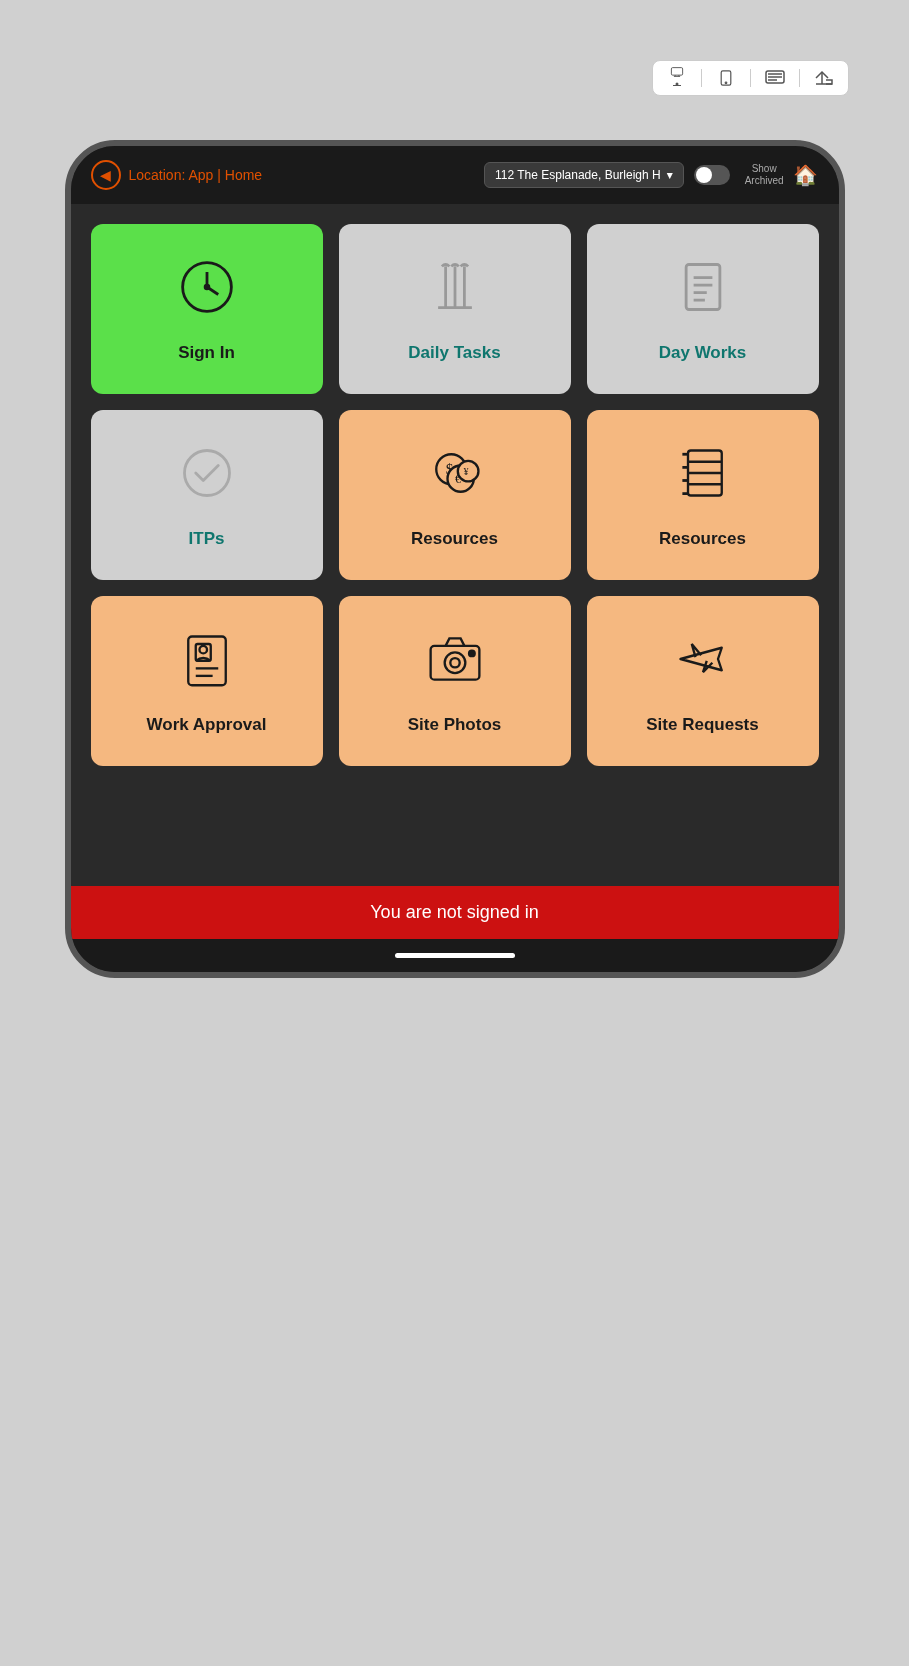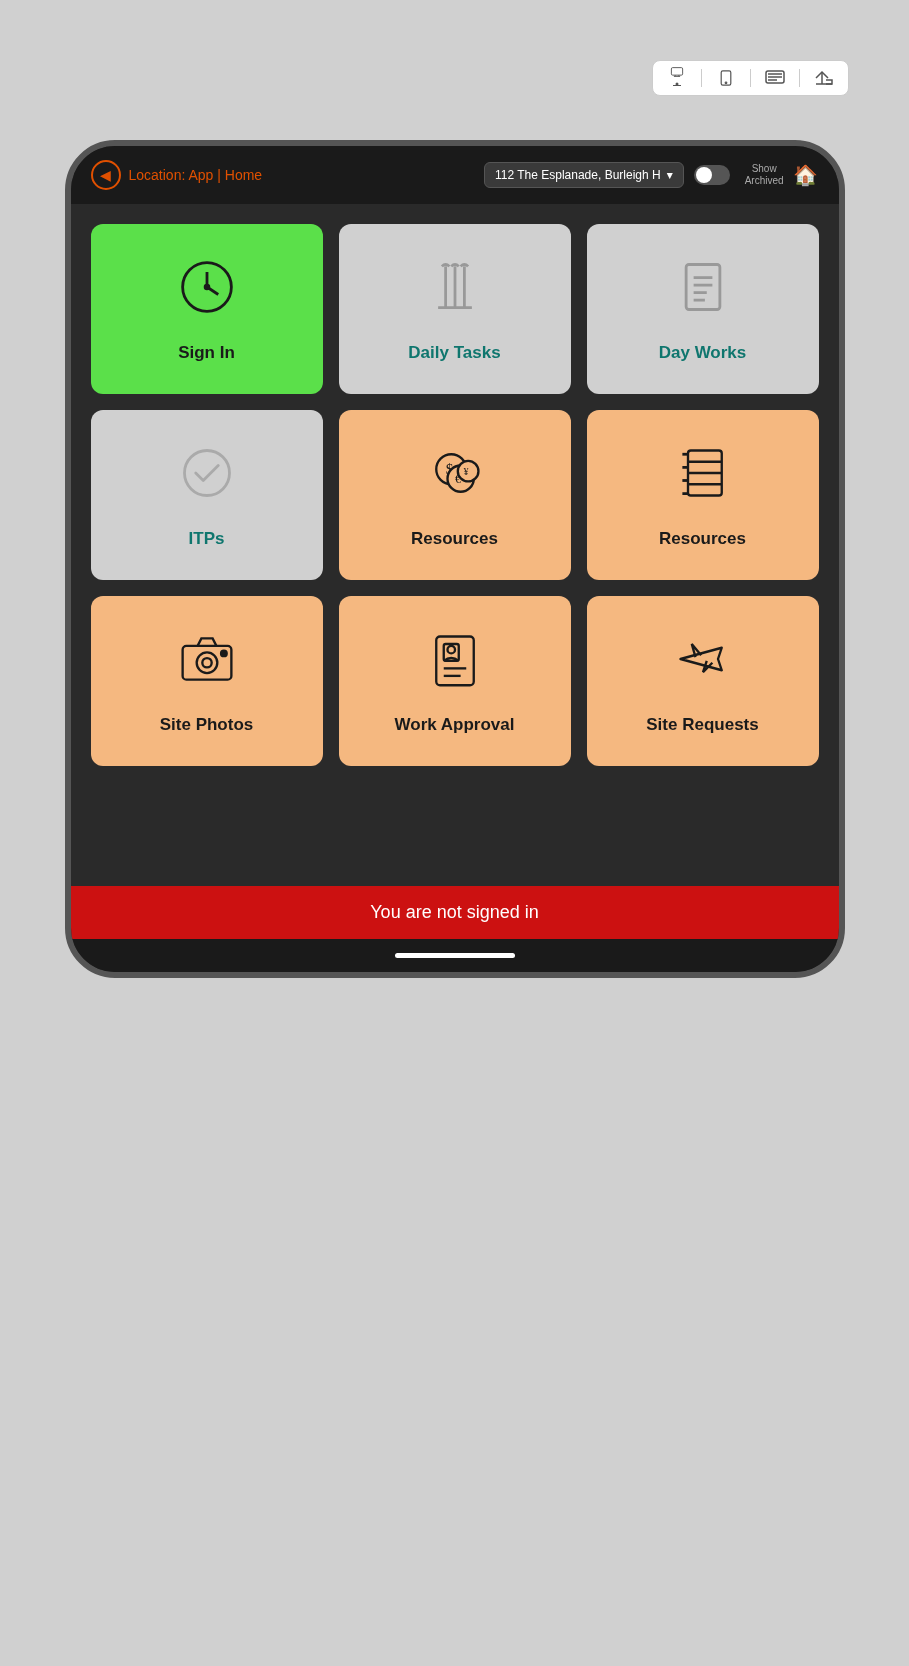--- a/index.html
+++ b/index.html
@@ -376,50 +376,50 @@
             <line x1="10" y1="40" x2="16" y2="40" stroke-width="3"></line>
             <line x1="10" y1="54" x2="16" y2="54" stroke-width="3"></line>
           </svg>
         </div>
         <span class="tile-label">Resources</span>
       </div>
 
       <div class="grid-tile tile-orange">
         <div class="tile-icon">
           <svg viewBox="0 0 64 64" fill="none" stroke="#1a1a1a" stroke-width="2.5">
+            <rect x="12" y="8" width="40" height="52" rx="4"></rect>
+
+            <rect x="20" y="16" width="16" height="18" rx="2"></rect>
+
+            <circle cx="28" cy="22" r="4"></circle>
+            <path d="M20 34 Q28 28 36 34"></path>
+
+            <line x1="20" y1="42" x2="44" y2="42"></line>
+            <line x1="20" y1="50" x2="38" y2="50"></line>
+          </svg>
+        </div>
+        <span class="tile-label">Work Approval</span>
+      </div>
+
+      <div class="grid-tile tile-orange">
+        <div class="tile-icon">
+          <svg viewBox="0 0 64 64" fill="none" stroke="#1a1a1a" stroke-width="2.5">
             <rect x="6" y="18" width="52" height="36" rx="4"></rect>
             <circle cx="32" cy="36" r="11"></circle>
             <circle cx="32" cy="36" r="5"></circle>
             <path d="M22 18 L26 10 L38 10 L42 18"></path>
             <circle cx="50" cy="26" r="3" fill="#1a1a1a"></circle>
           </svg>
         </div>
         <span class="tile-label">Site Photos</span>
       </div>
 
       <div class="grid-tile tile-orange">
         <div class="tile-icon">
           <svg viewBox="0 0 64 64" fill="none" stroke="#1a1a1a" stroke-width="2.5">
-            <rect x="12" y="8" width="40" height="52" rx="4"></rect>
-
-            <rect x="20" y="16" width="16" height="18" rx="2"></rect>
-
-            <circle cx="28" cy="22" r="4"></circle>
-            <path d="M20 34 Q28 28 36 34"></path>
-
-            <line x1="20" y1="42" x2="44" y2="42"></line>
-            <line x1="20" y1="50" x2="38" y2="50"></line>
-          </svg>
-        </div>
-        <span class="tile-label">Work Approval</span>
-      </div>
-
-      <div class="grid-tile tile-orange">
-        <div class="tile-icon">
-          <svg viewBox="0 0 64 64" fill="none" stroke="#1a1a1a" stroke-width="2.5">
 
             <path d="M8 32 L52 20 L48 32 L52 44 Z" stroke-linejoin="round"></path>
 
             <path d="M24 30 L20 16 L30 28"></path>
 
             <path d="M36 34 L32 46 L42 36"></path>
           </svg>
         </div>
         <span class="tile-label">Site Requests</span>
       </div>

